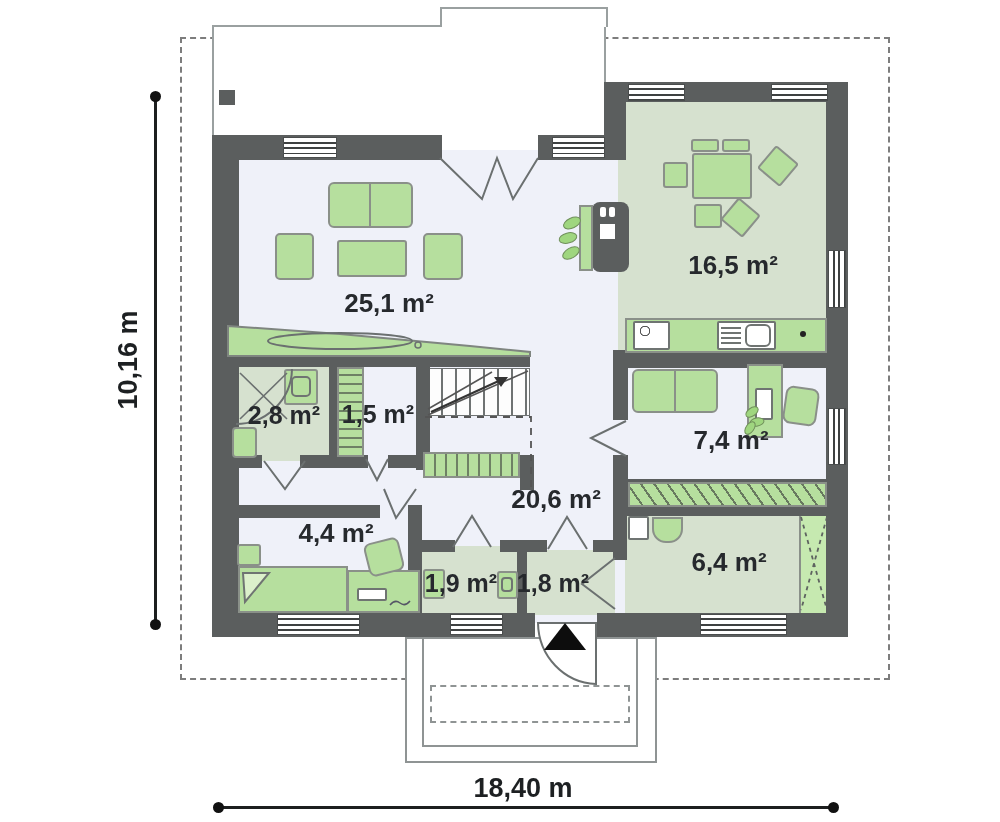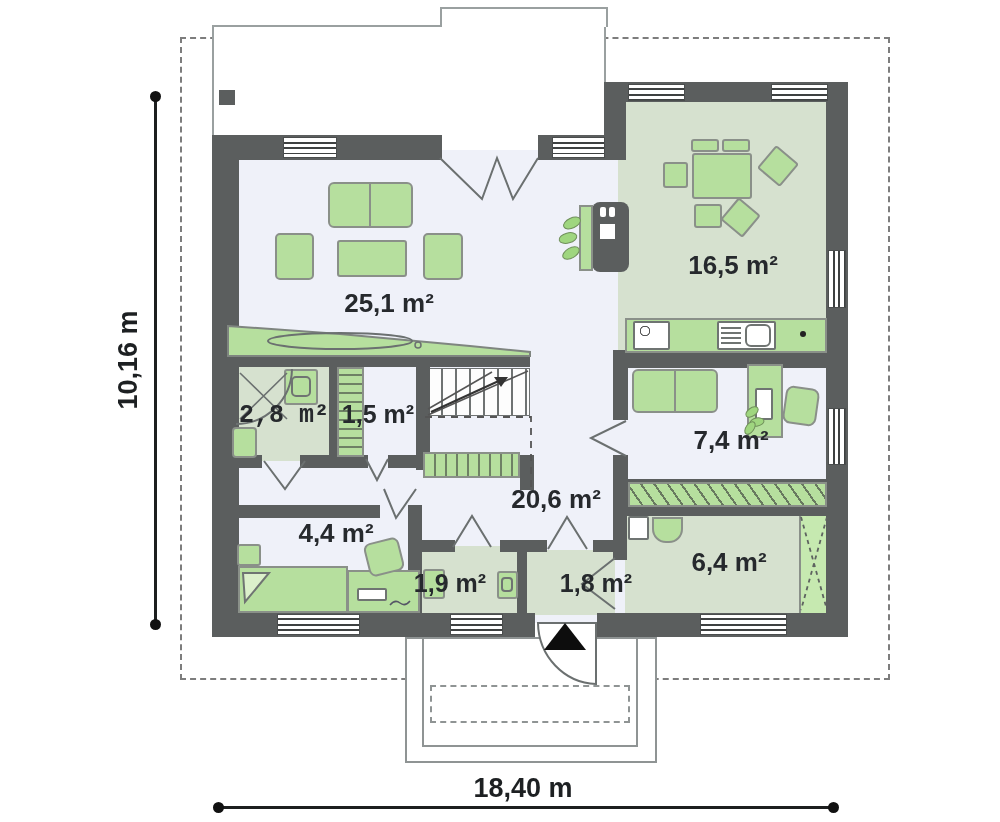--- a/index.html
+++ b/index.html
@@ -199,27 +199,27 @@
       <ellipse cx="750" cy="428" rx="7" ry="4" transform="rotate(-55 750 428)"></ellipse>
     </g>
 
     <path d="M390,605 q5,-6 10,-2 q5,4 10,-2" fill="none" stroke="#556" stroke-width="1.5"></path>
   </svg>
 
   <div class="abs entry-triangle" style="left:544px;top:623px;"></div>
 
   <div class="room-label" style="left:389px;top:303px;">25,1 m²</div>
   <div class="room-label" style="left:733px;top:265px;">16,5 m²</div>
-  <div class="room-label" style="left:284px;top:415px;font-size:25px;font-family:Liberation Mono, monospace;">2,8 m²</div>
+  <div class="room-label" style="left:284px;top:415px;font-size:25px;">2,8 m²</div>
   <div class="room-label" style="left:378px;top:414px;font-size:25px;">1,5 m²</div>
   <div class="room-label" style="left:731px;top:440px;">7,4 m²</div>
   <div class="room-label" style="left:556px;top:499px;">20,6 m²</div>
   <div class="room-label" style="left:336px;top:533px;">4,4 m²</div>
-  <div class="room-label" style="left:450px;top:583px;font-size:25px;">1,9 m²</div>
-  <div class="room-label" style="left:596px;top:583px;font-size:25px;">1,8 m²</div>
+  <div class="room-label" style="left:461px;top:583px;font-size:25px;">1,9 m²</div>
+  <div class="room-label" style="left:553px;top:583px;font-size:25px;">1,8 m²</div>
   <div class="room-label" style="left:729px;top:562px;">6,4 m²</div>
 
   <div class="abs dim-line" style="left:154px;top:96px;width:3px;height:529px;"></div>
   <div class="abs dim-dot" style="left:150px;top:91px;"></div>
   <div class="abs dim-dot" style="left:150px;top:619px;"></div>
   <div class="dim-label" style="left:128px;top:360px;transform:translate(-50%,-50%) rotate(-90deg);">10,16 m</div>
 
   <div class="abs dim-line" style="left:218px;top:806px;width:615px;height:3px;"></div>
   <div class="abs dim-dot" style="left:213px;top:802px;"></div>
   <div class="abs dim-dot" style="left:828px;top:802px;"></div>

